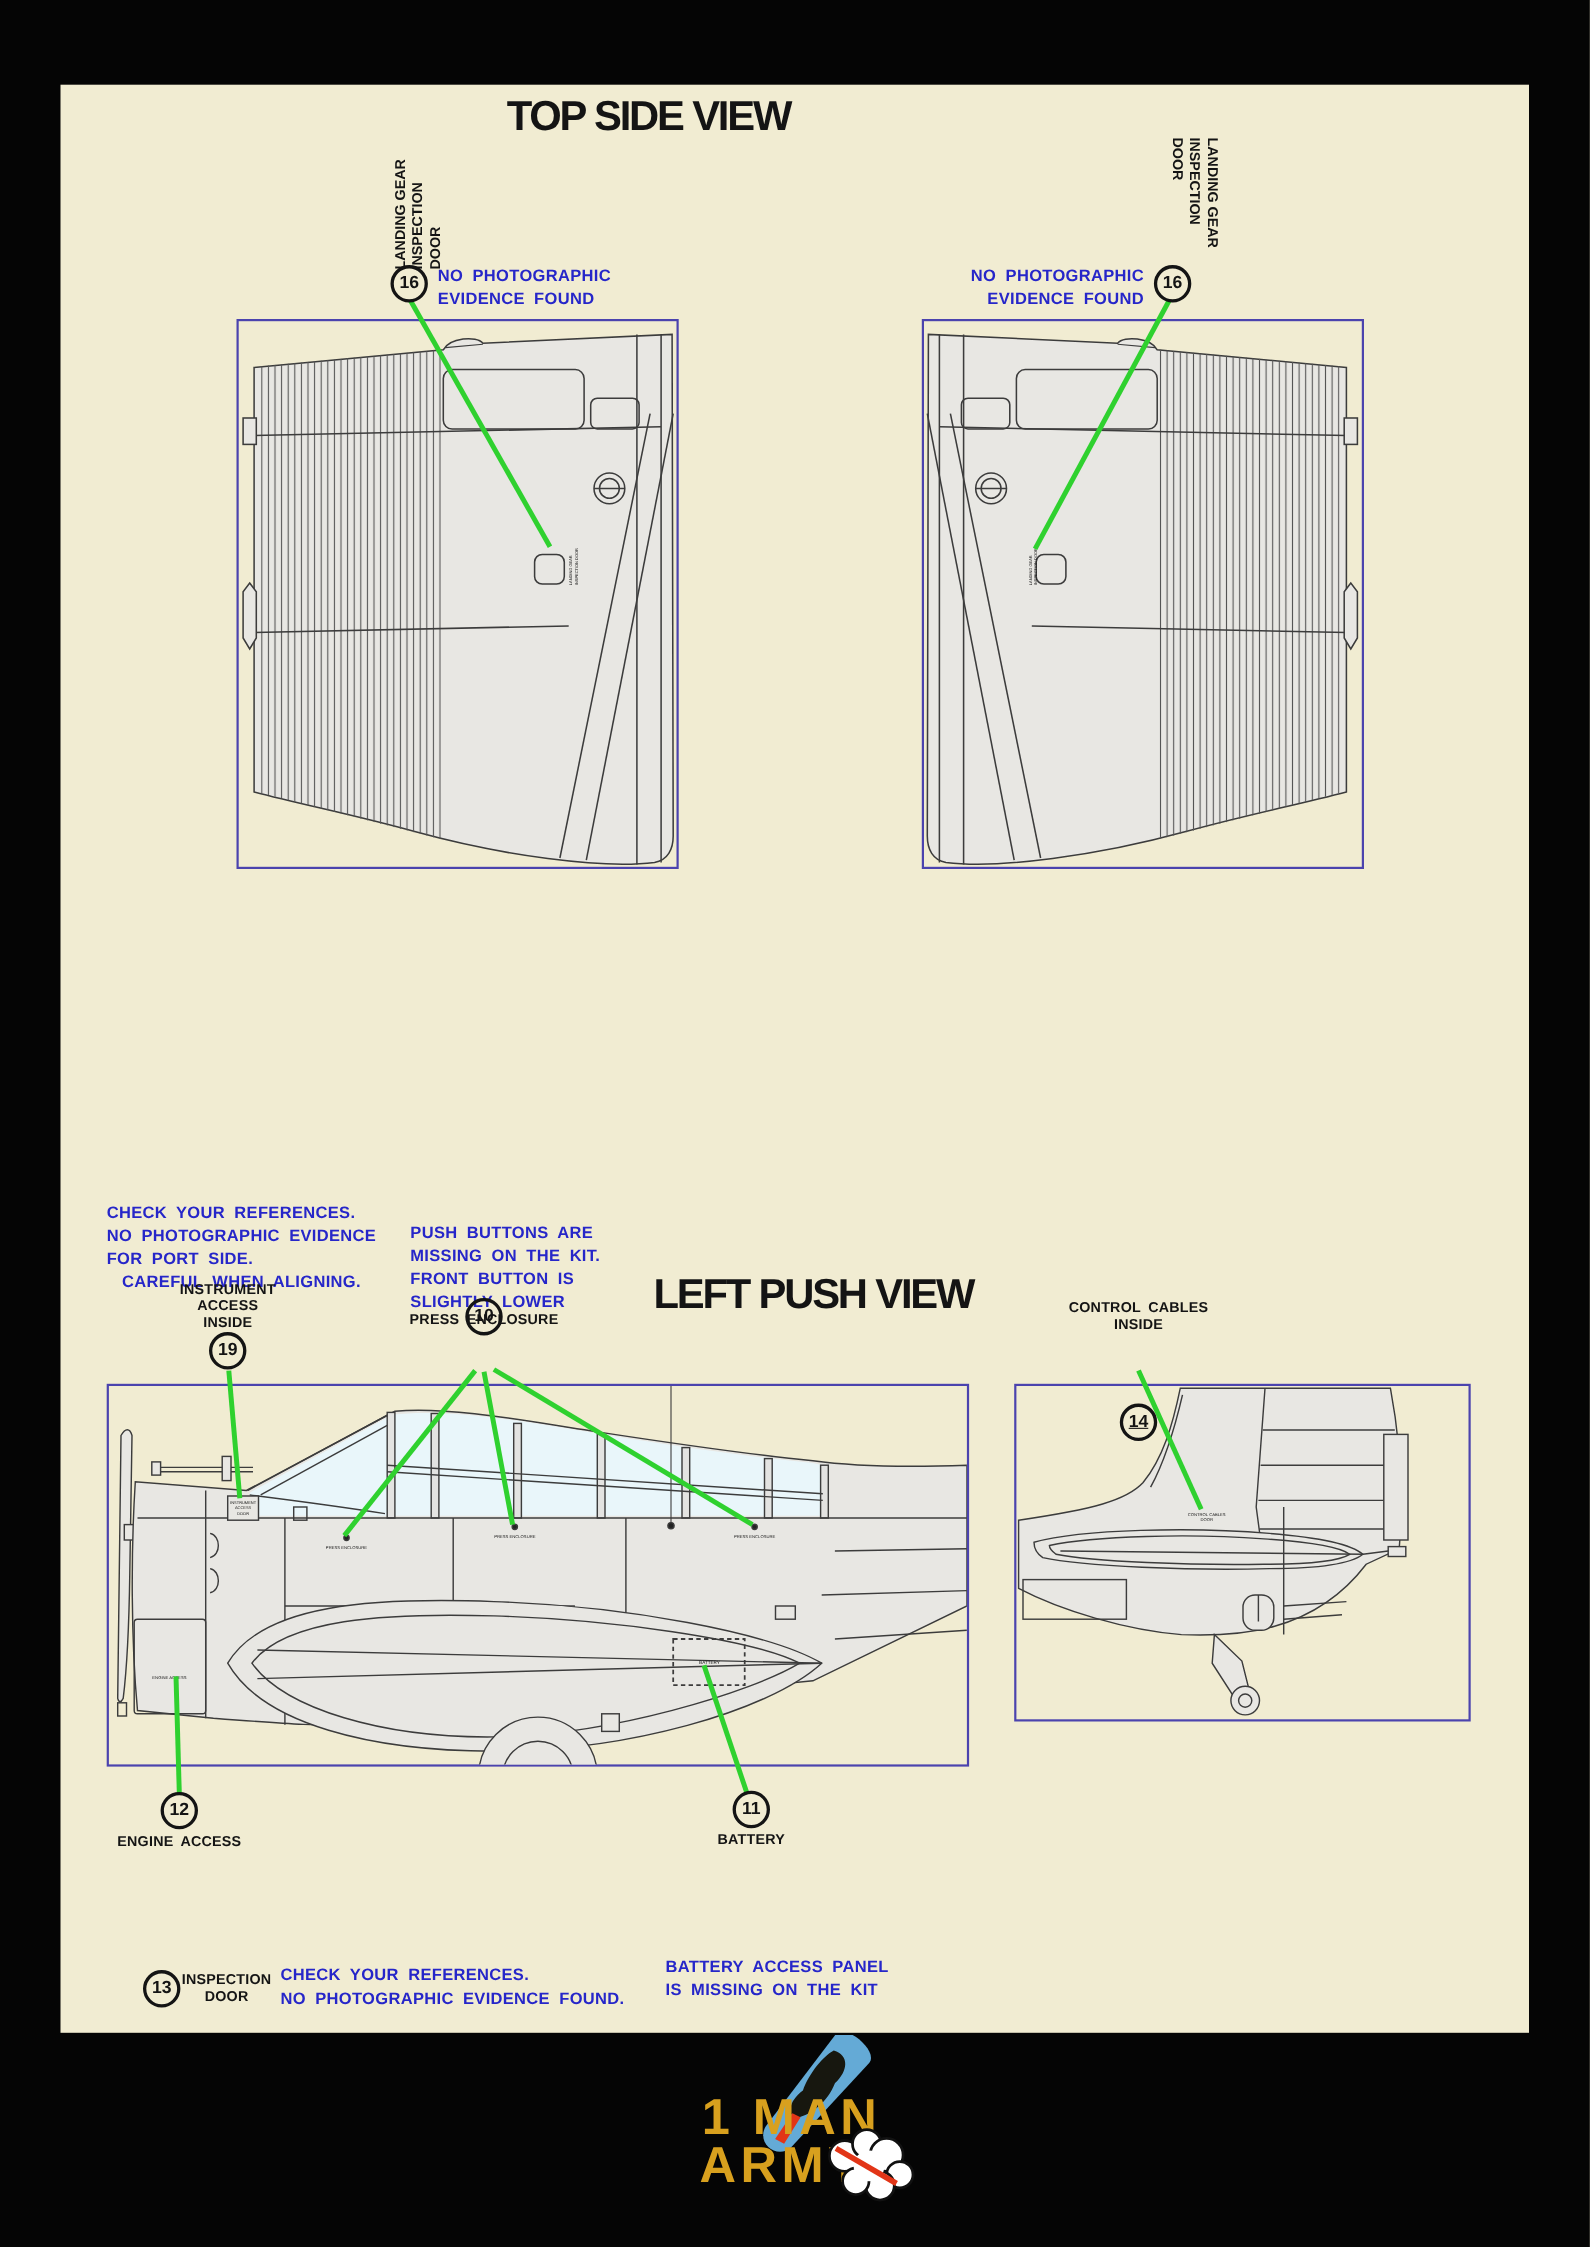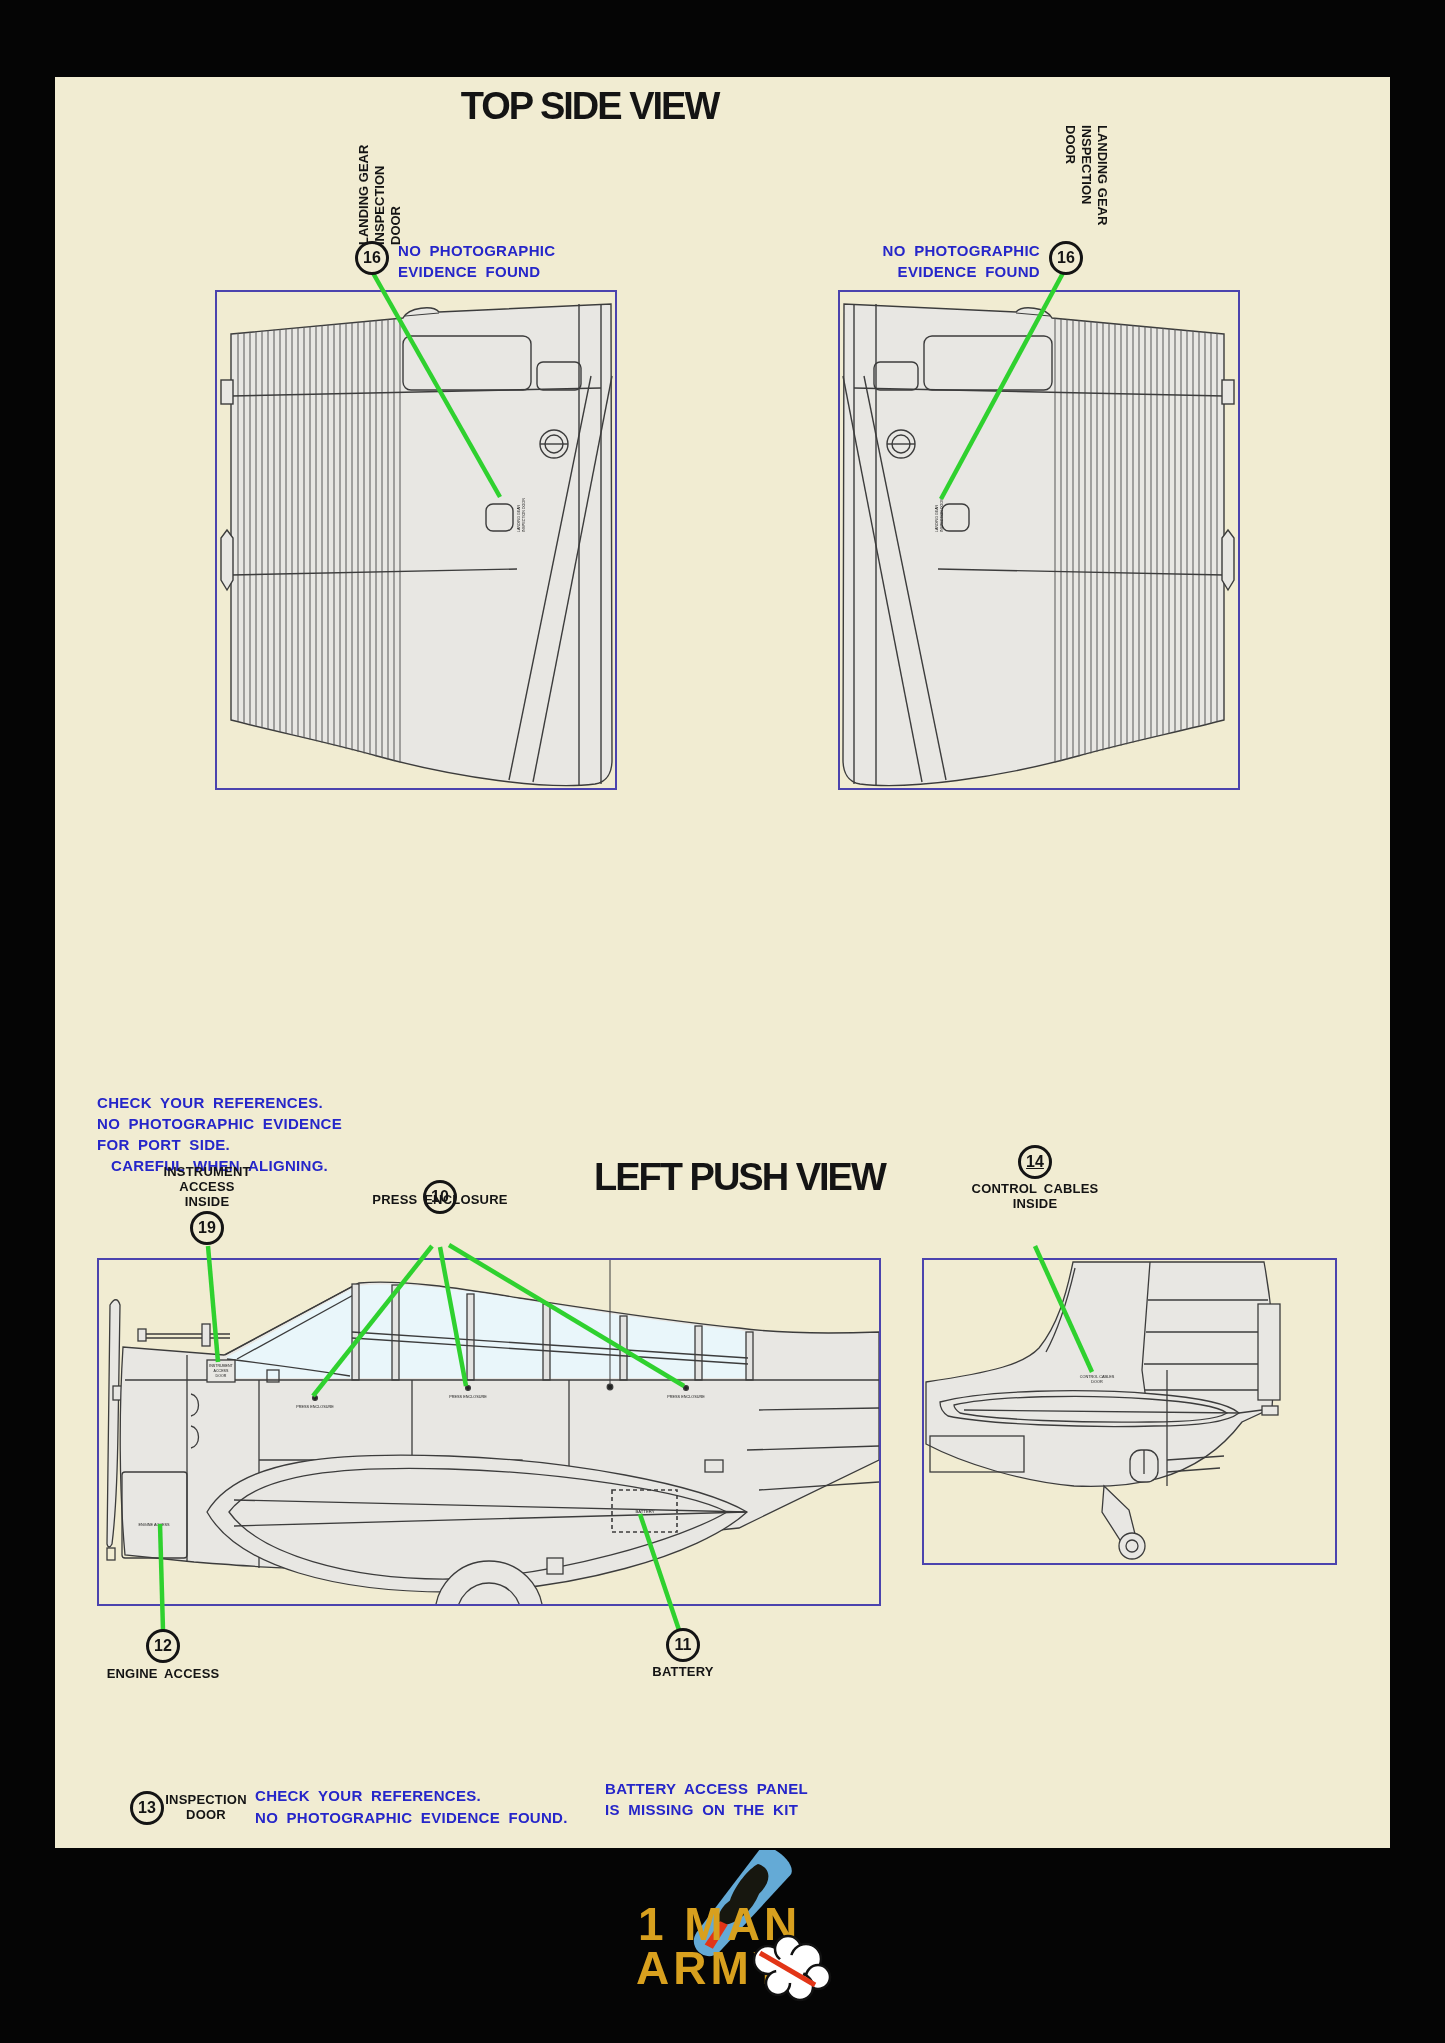--- a/index.html
+++ b/index.html
@@ -91,26 +91,30 @@
   <div class="abs bluenote txt" style="left:97px;top:1092px;">CHECK YOUR REFERENCES.
 NO PHOTOGRAPHIC EVIDENCE
 FOR PORT SIDE.</div>
   <div class="abs bluenote txt" style="left:111px;top:1155px;">CAREFUL WHEN ALIGNING.</div>
 
   <div class="abs blklabel txt" style="left:137px;top:1164px;width:140px;">INSTRUMENT
 ACCESS
 INSIDE</div>
   <div class="abs callout" style="left:190px;top:1211px;">19</div>
 
+  <div class="abs bluenote txt" style="left:373px;top:1110px;">PUSH BUTTONS ARE
+MISSING ON THE KIT.
+FRONT BUTTON IS
+SLIGHTLY LOWER</div>
   <div class="abs blklabel txt" style="left:360px;top:1192px;width:160px;">PRESS ENCLOSURE</div>
   <div class="abs callout" style="left:423px;top:1180px;text-align:right;">10</div>
 
   <div class="abs blklabel txt" style="left:955px;top:1181px;width:160px;">CONTROL CABLES
 INSIDE</div>
-  <div class="abs callout" style="left:1018px;top:1145px;text-decoration:underline;">14</div>
+  <div class="abs callout" style="left:1018px;top:1276px;text-decoration:underline;">14</div>
 
   <div class="abs bluebox" style="left:97px;top:1258px;width:784px;height:348px;">
     <svg width="780" height="344" viewBox="0 0 780 344">
       <g fill="none" stroke="#3c3c3c" stroke-width="1.3">
 
         <path d="M11,45 C15,38 19,38 21,45 L19,170 C18,240 15,268 13,284 C11,288 9,288 8,284 Z" fill="#e8e7e3"></path>
         <rect x="14" y="126" width="16" height="14" fill="#e8e7e3"></rect>
         <line x1="41" y1="74" x2="131" y2="74"></line>
           <line x1="41" y1="78" x2="131" y2="78"></line>
         <rect x="39" y="69" width="8" height="12" fill="#e8e7e3"></rect>

